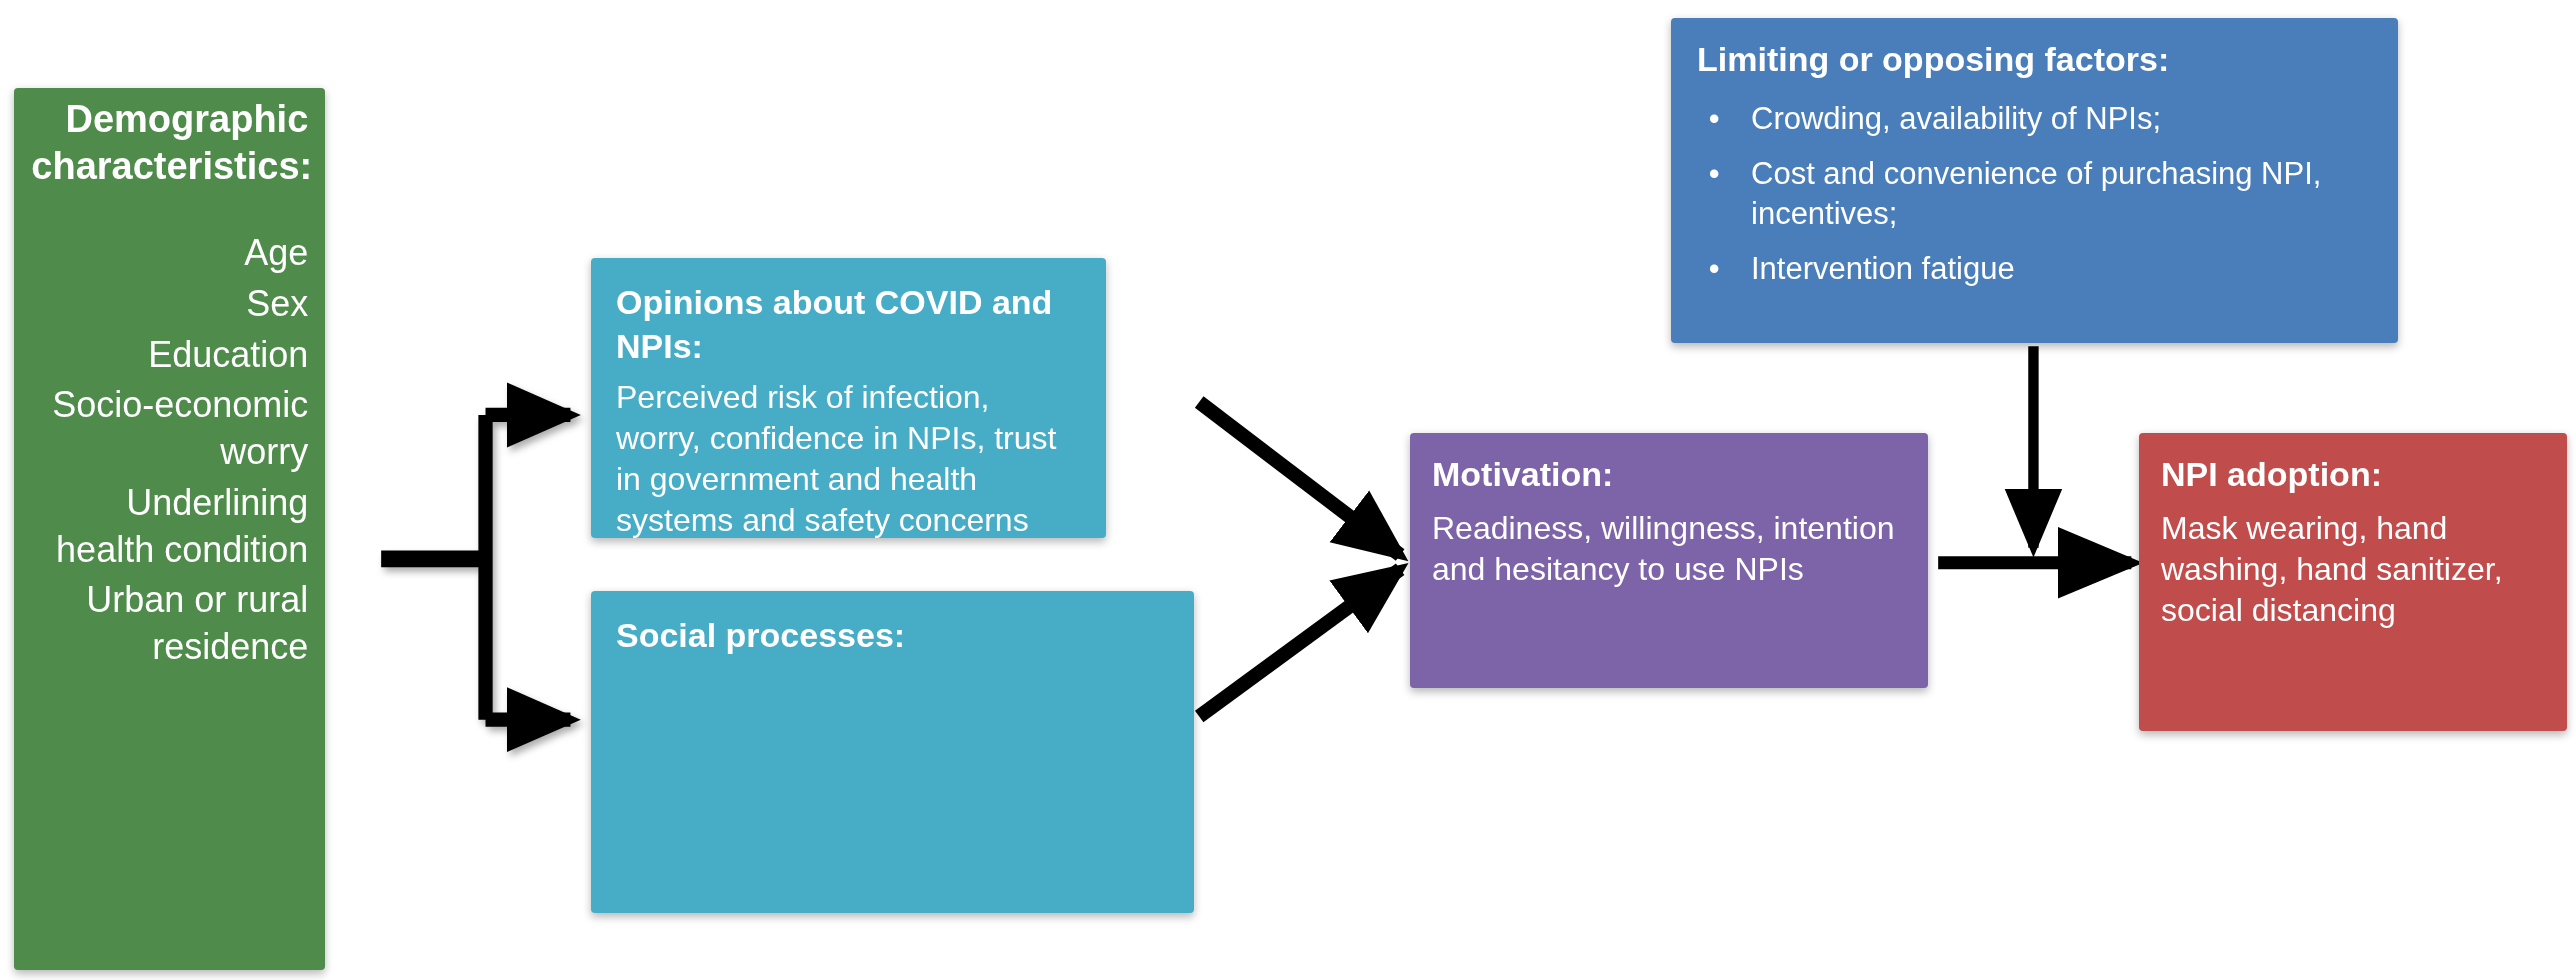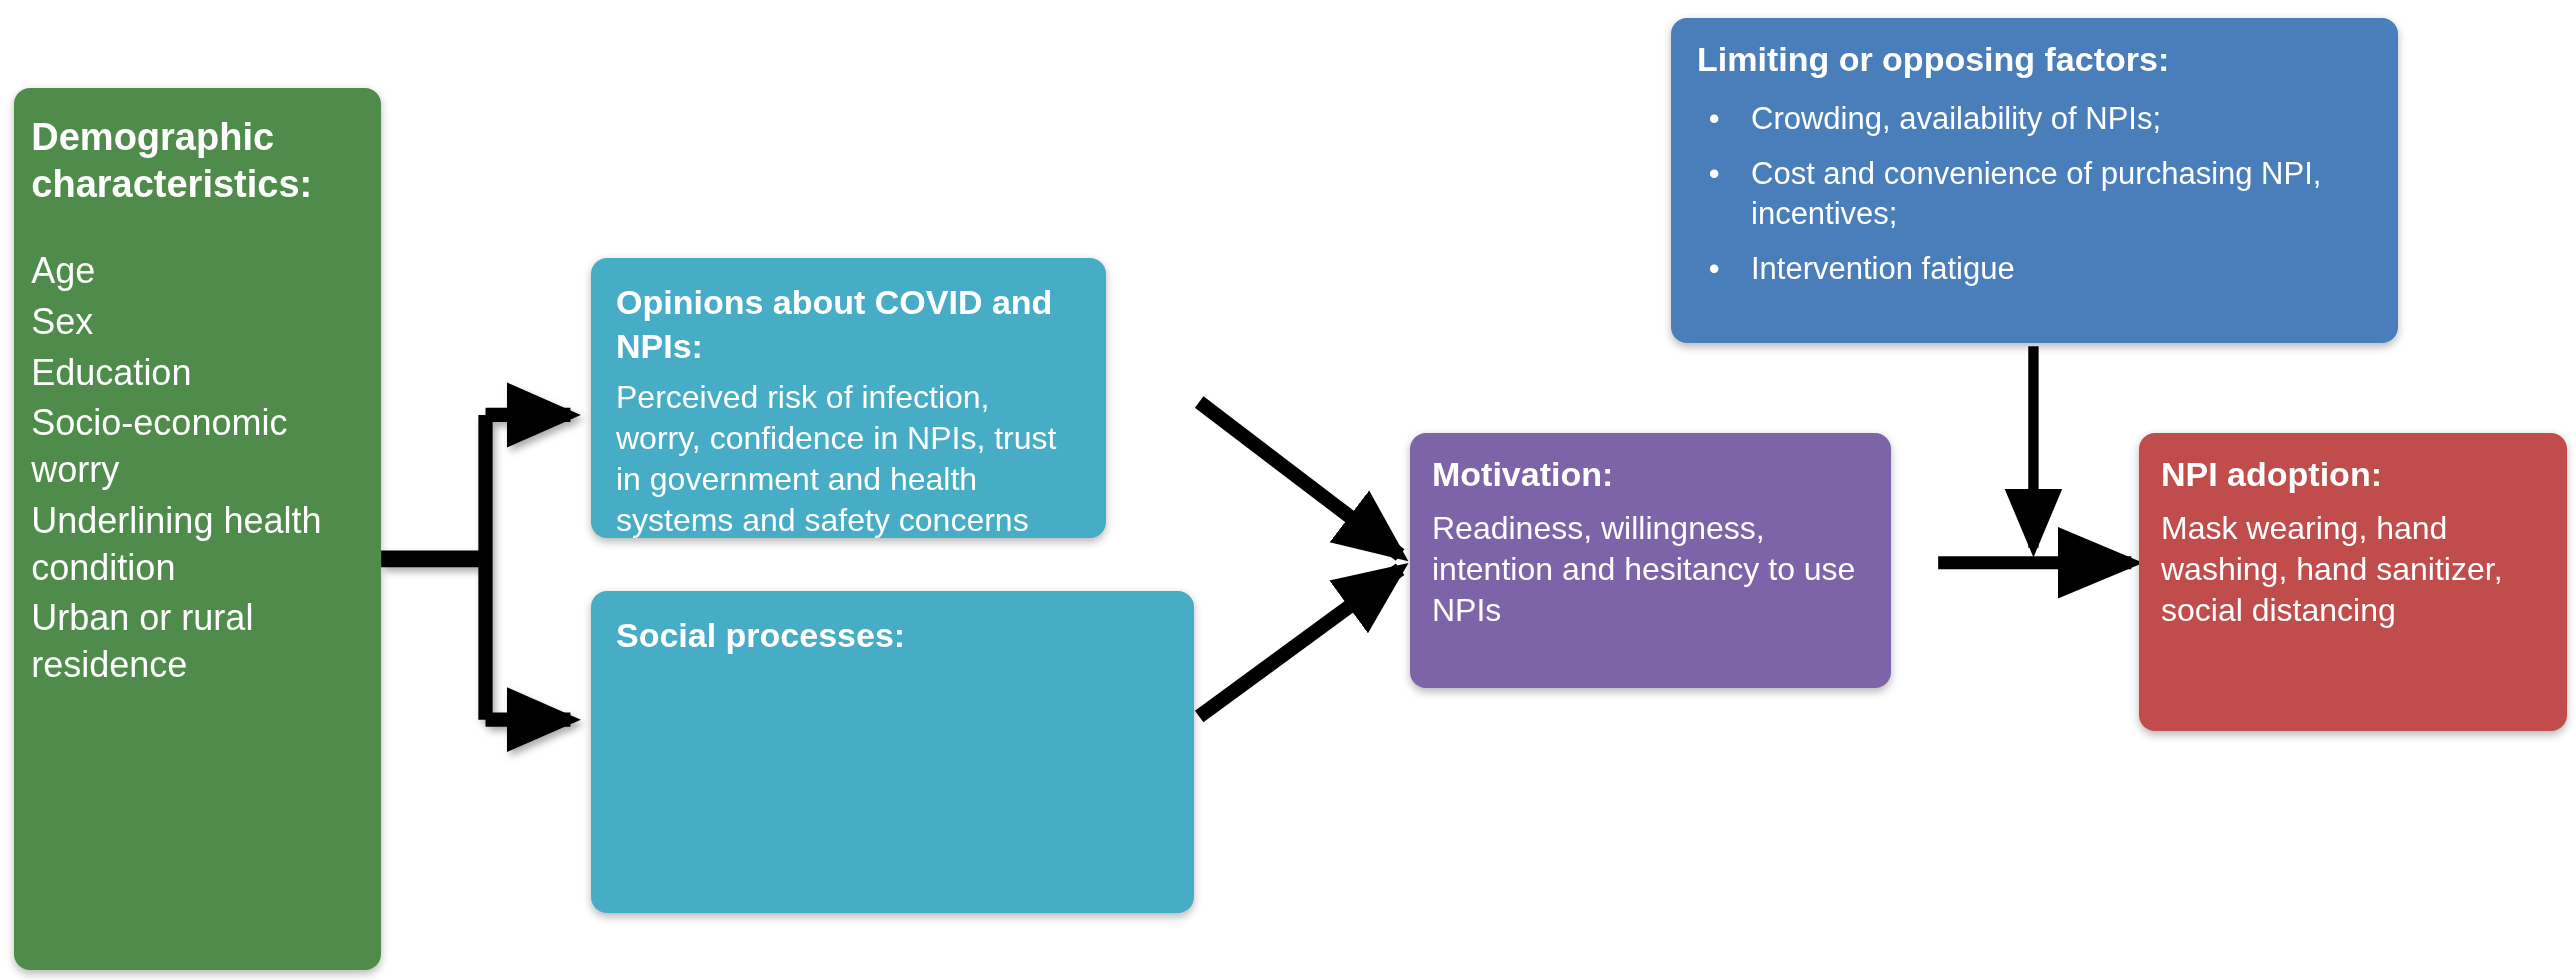--- a/index.html
+++ b/index.html
@@ -14,43 +14,43 @@
   #canvas {
     position: relative;
     width: 2576px;
     height: 981px;
     background: #ffffff;
     overflow: hidden;
   }
   .box {
     position: absolute;
     box-sizing: border-box;
-    border-radius: 16px;
+    border-radius: 4px;
     color: #ffffff;
     box-shadow: 0 3.2px 9px rgba(0,0,0,0.28);
     padding: 22px 25px;
     line-height: 1.30;
   }
   .box .heading {
     font-weight: bold;
     display: block;
   }
   .box .body {
     display: block;
   }
 
   
   #box-demographic {
     left: 14.3px;
     top: 88px;
-    width: 367px;
+    width: 311px;
     height: 882px;
     background: #4F8B4A;
-    padding: 26px 17px;
-    text-align: left;
+    padding: 8px 17px;
+    text-align: right;
     font-size: 36px;
   }
   #box-demographic .heading {
     font-size: 38px;
     line-height: 1.24;
     margin-bottom: 40px;
   }
   #box-demographic .trait {
     display: block;
     line-height: 1.30;
@@ -114,21 +114,21 @@
     left: 11.7px;
     top: 0;
     font-size: 31px;
     line-height: 1.28;
   }
 
   
   #box-motivation {
     left: 1410px;
     top: 433px;
-    width: 481px;
+    width: 518px;
     height: 255px;
     background: #7D63A8;
     font-size: 32px;
     padding: 19.4px 22px;
   }
   #box-motivation .heading {
     font-size: 34px;
     margin-bottom: 11.7px;
   }
   #box-motivation .body {

